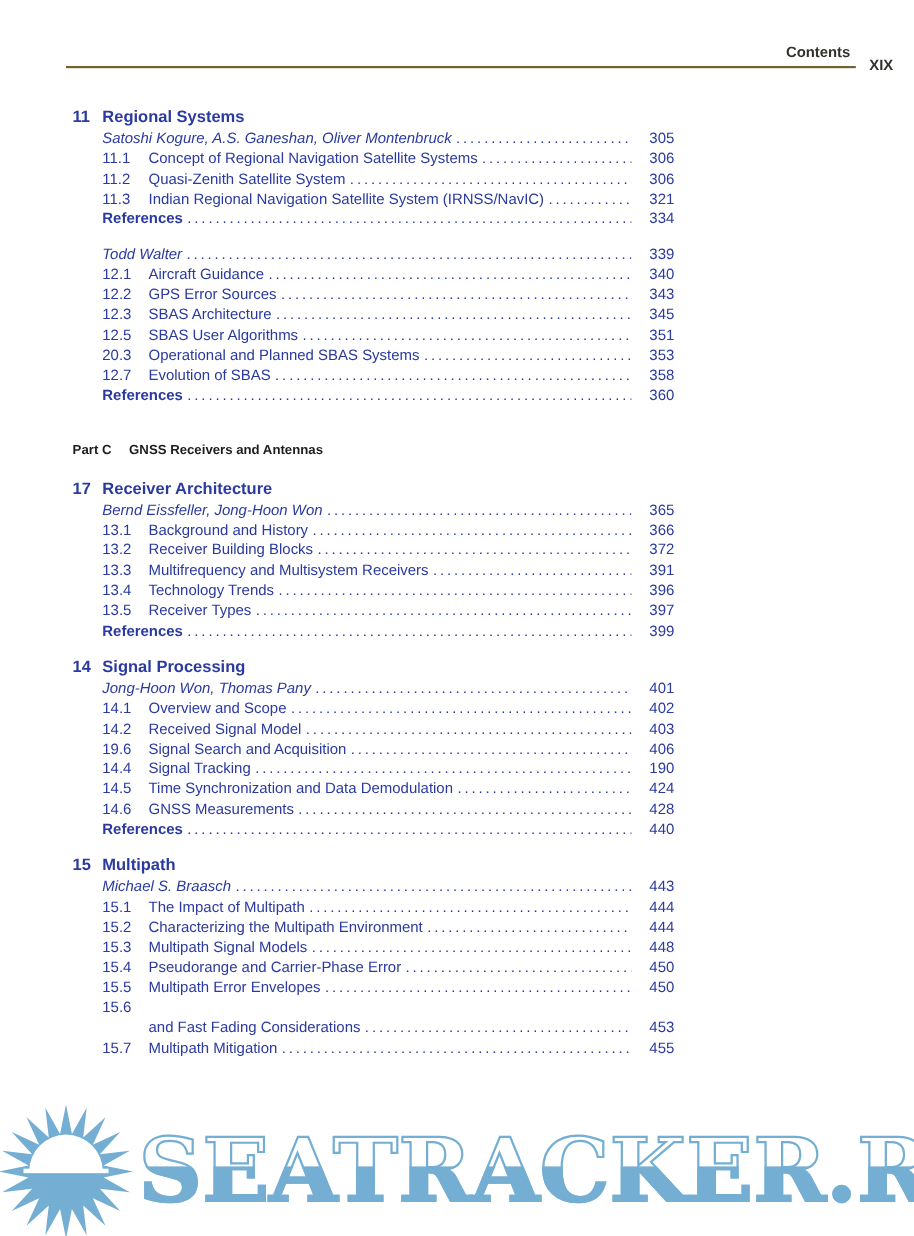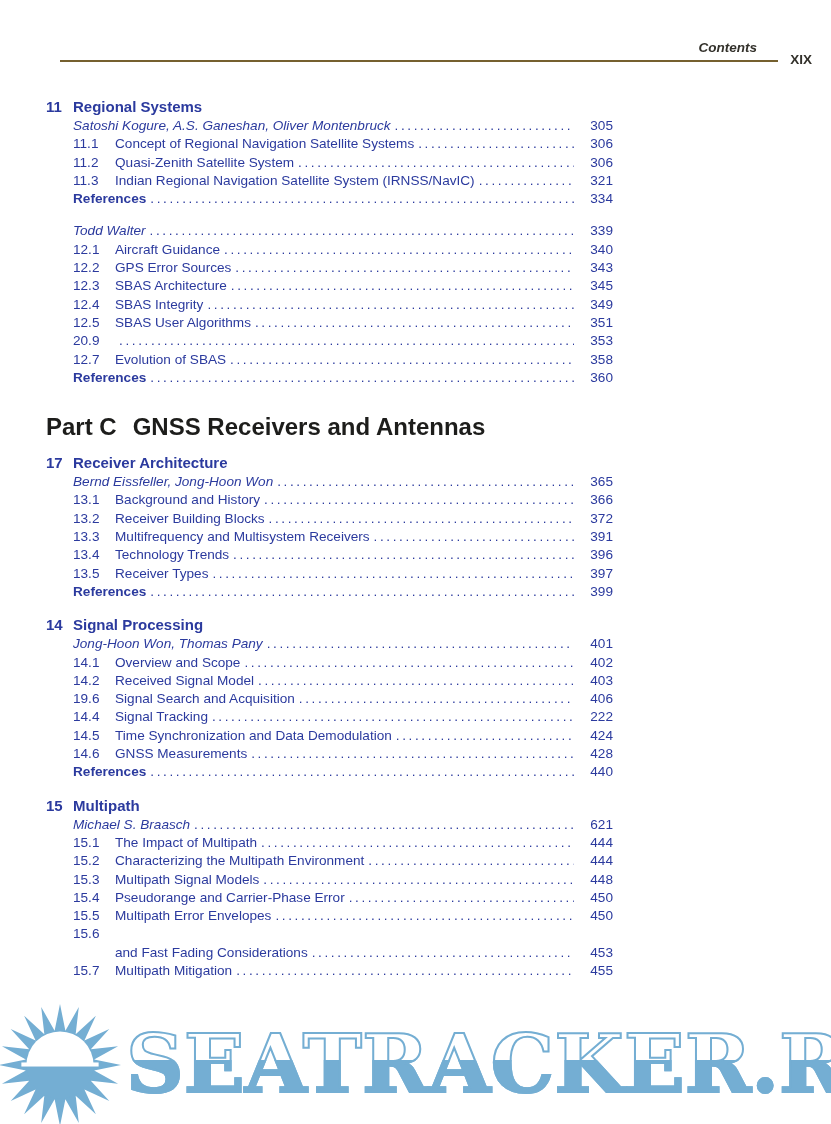--- a/index.html
+++ b/index.html
@@ -2,44 +2,44 @@
 <html><head>
 <meta charset="utf-8">
 <style>
   html,body{margin:0;padding:0;background:#e8e8e8;}
   .page{position:relative;width:831px;height:1124px;background:#ffffff;margin:0 auto;
         font-family:"Liberation Sans",sans-serif;overflow:hidden;}
 
   
   .hdr{position:relative;height:64px;}
   .hdr-label{position:absolute;top:40px;font-size:13.5px;font-weight:bold;color:#33312b;}
-  .hdr-contents{right:74px;font-style:italic;}
+  .hdr-contents{right:58px;}
   .hdr-page{right:19px;margin-top:12px;}
   .hdr-rule{position:absolute;top:60px;left:60px;width:718px;height:2px;background:#75602f;}
 
   
-  .toc{padding:33px 218px 0 46px;color:#2b3a9e;font-size:13.6px;}
+  .toc{padding:33px 218px 0 66px;color:#2b3a9e;font-size:13.6px;}
   .chapter{margin-top:14px;}
   .toc > .chapter:first-child{margin-top:0;}
   .ch-head{display:flex;font-weight:bold;font-size:15px;line-height:20px;}
   .ch-num{width:27px;flex:none;}
   .ch-body{margin-left:27px;}
 
   .row{display:flex;align-items:flex-end;line-height:18.3px;}
   .row .num{width:42px;flex:none;}
   .row .label{flex:none;white-space:nowrap;}
   .row .dots{flex:1 1 auto;min-width:0;overflow:hidden;white-space:nowrap;margin:0 5px 0 4px;}
   .row .dots::before{
     content:"........................................................................................................................................................";
     letter-spacing:2.6px;font-weight:normal;font-style:normal;}
   .row .pg{flex:none;width:34px;text-align:right;}
   .row.author .label{font-style:italic;}
   .row.refs .label{font-weight:bold;}
 
-  .part-heading{display:flex;margin:29px 0 15px 0;color:#1d1d1b;font-weight:bold;font-size:24px;line-height:22px;align-items:center;}
+  .part-heading{display:flex;margin:29px 0 15px 0;color:#1d1d1b;font-weight:bold;font-size:12px;line-height:22px;align-items:center;}
   .part-label{margin-right:16px;}
 
   
   .watermark{position:absolute;left:0;top:1002px;width:831px;display:flex;align-items:flex-start;}
   .wm-sun{flex:none;margin:2px 0 0 -2px;}
   .wm-text{
     margin:22px 0 0 4px;
     font-family:"DejaVu Serif",serif;font-weight:bold;font-size:80px;line-height:1;
     letter-spacing:0px;white-space:nowrap;
     color:#74aed3;
@@ -115,33 +115,28 @@
             <span class="dots"></span>
             <span class="pg">343</span>
           </div>
           <div class="row entry">
             <span class="num">12.3</span>
             <span class="label">SBAS Architecture</span>
             <span class="dots"></span>
             <span class="pg">345</span>
           </div>
           <div class="row entry">
-            <span class="num">12.4</span>
-            <span class="label">SBAS Integrity</span>
-            <span class="dots"></span>
-            <span class="pg">349</span>
-          </div>
-          <div class="row entry">
             <span class="num">12.5</span>
             <span class="label">SBAS User Algorithms</span>
             <span class="dots"></span>
             <span class="pg">351</span>
           </div>
           <div class="row entry">
-            <span class="num">20.9</span>
+            <span class="num">20.3</span>
+            <span class="label">Operational and Planned SBAS Systems</span>
             <span class="dots"></span>
             <span class="pg">353</span>
           </div>
           <div class="row entry">
             <span class="num">12.7</span>
             <span class="label">Evolution of SBAS</span>
             <span class="dots"></span>
             <span class="pg">358</span>
           </div>
           <div class="row refs">
@@ -229,21 +224,21 @@
           <div class="row entry">
             <span class="num">19.6</span>
             <span class="label">Signal Search and Acquisition</span>
             <span class="dots"></span>
             <span class="pg">406</span>
           </div>
           <div class="row entry">
             <span class="num">14.4</span>
             <span class="label">Signal Tracking</span>
             <span class="dots"></span>
-            <span class="pg">222</span>
+            <span class="pg">190</span>
           </div>
           <div class="row entry">
             <span class="num">14.5</span>
             <span class="label">Time Synchronization and Data Demodulation</span>
             <span class="dots"></span>
             <span class="pg">424</span>
           </div>
           <div class="row entry">
             <span class="num">14.6</span>
             <span class="label">GNSS Measurements</span>
@@ -259,21 +254,21 @@
       </section>
       <section class="chapter">
         <div class="ch-head">
           <span class="ch-num">15</span>
           <span class="ch-title">Multipath</span>
         </div>
         <div class="ch-body">
           <div class="row author">
             <span class="label">Michael S. Braasch</span>
             <span class="dots"></span>
-            <span class="pg">621</span>
+            <span class="pg">443</span>
           </div>
           <div class="row entry">
             <span class="num">15.1</span>
             <span class="label">The Impact of Multipath</span>
             <span class="dots"></span>
             <span class="pg">444</span>
           </div>
           <div class="row entry">
             <span class="num">15.2</span>
             <span class="label">Characterizing the Multipath Environment</span>

